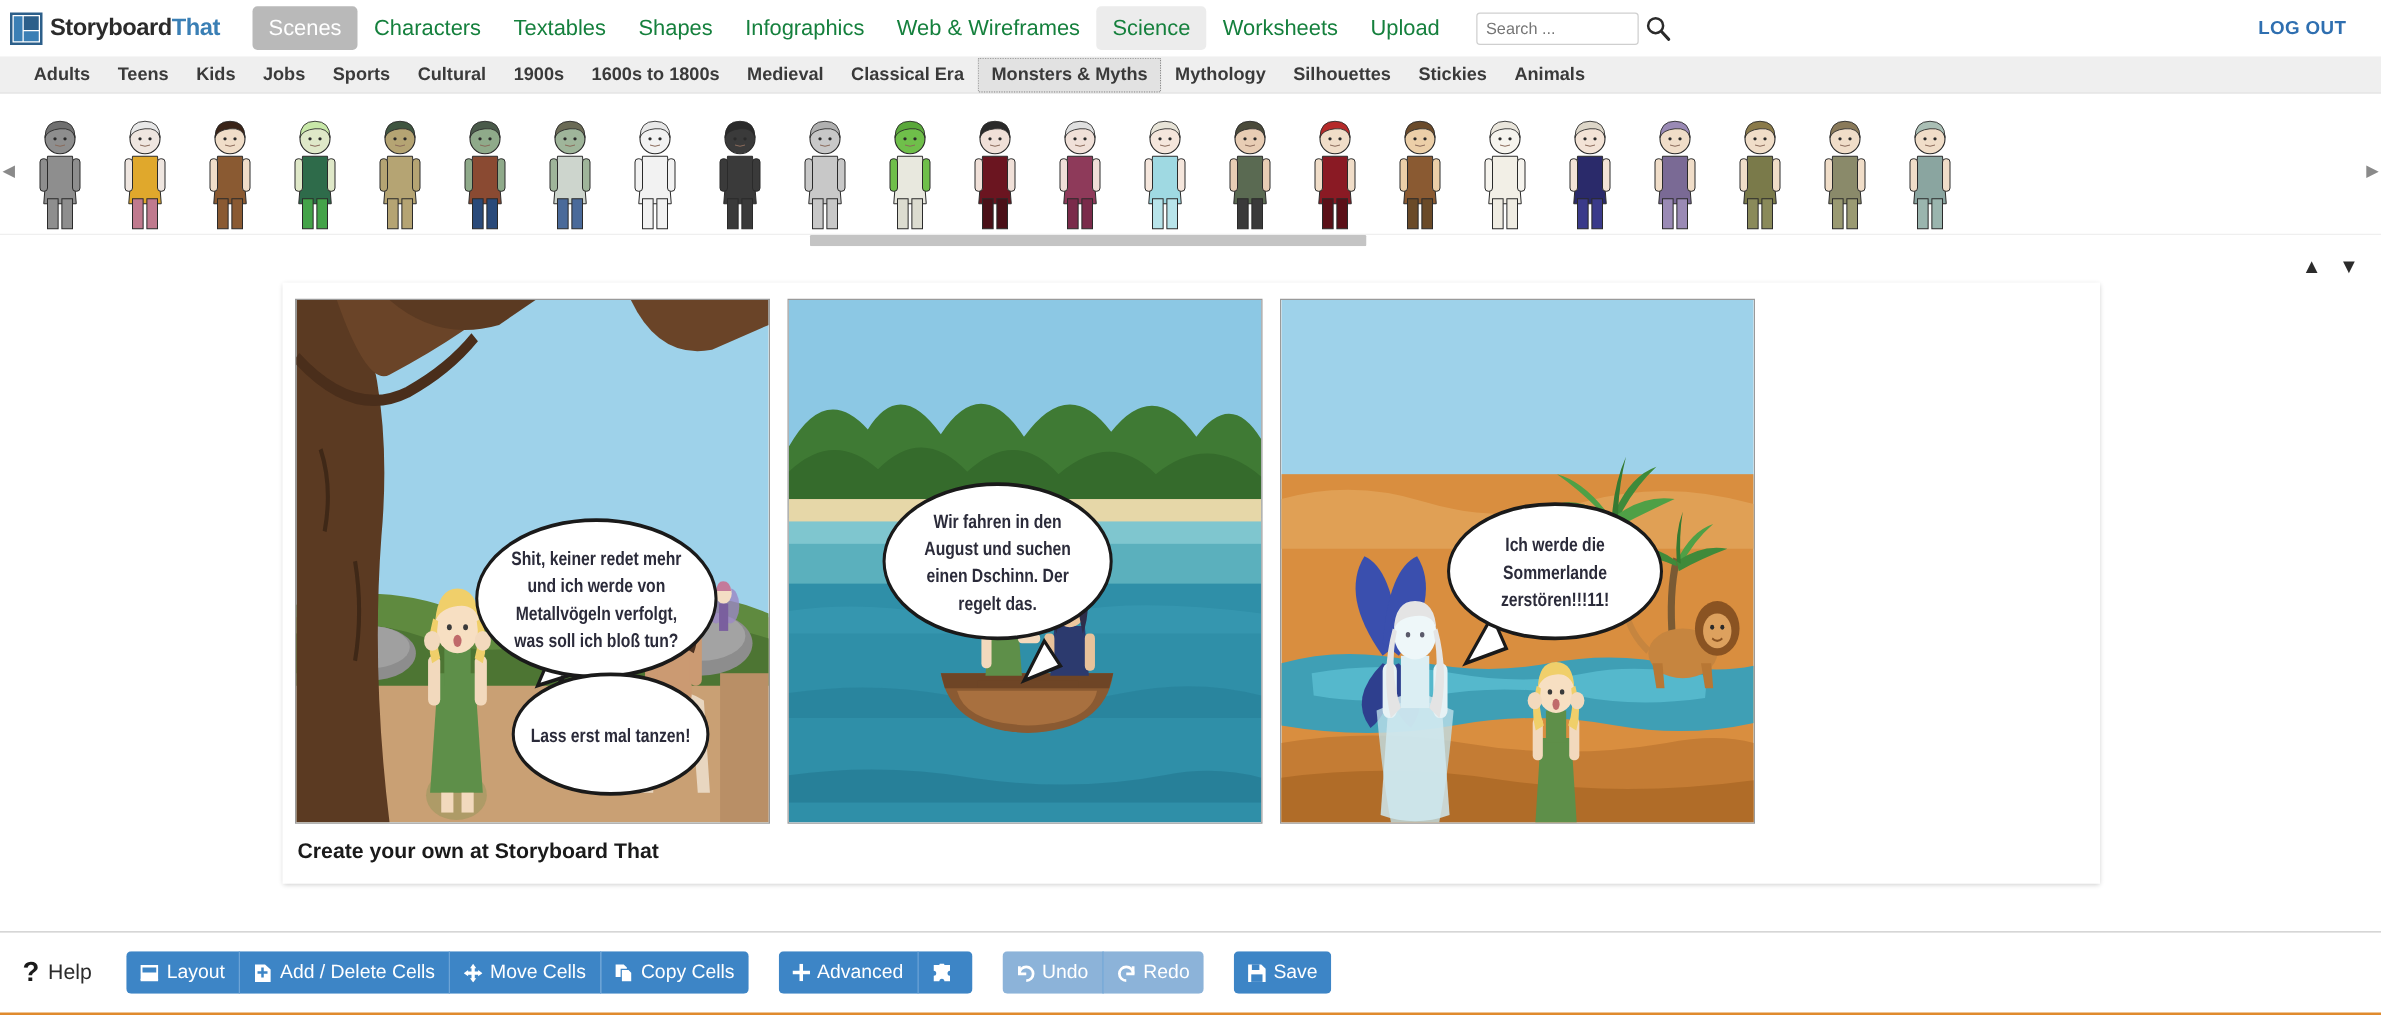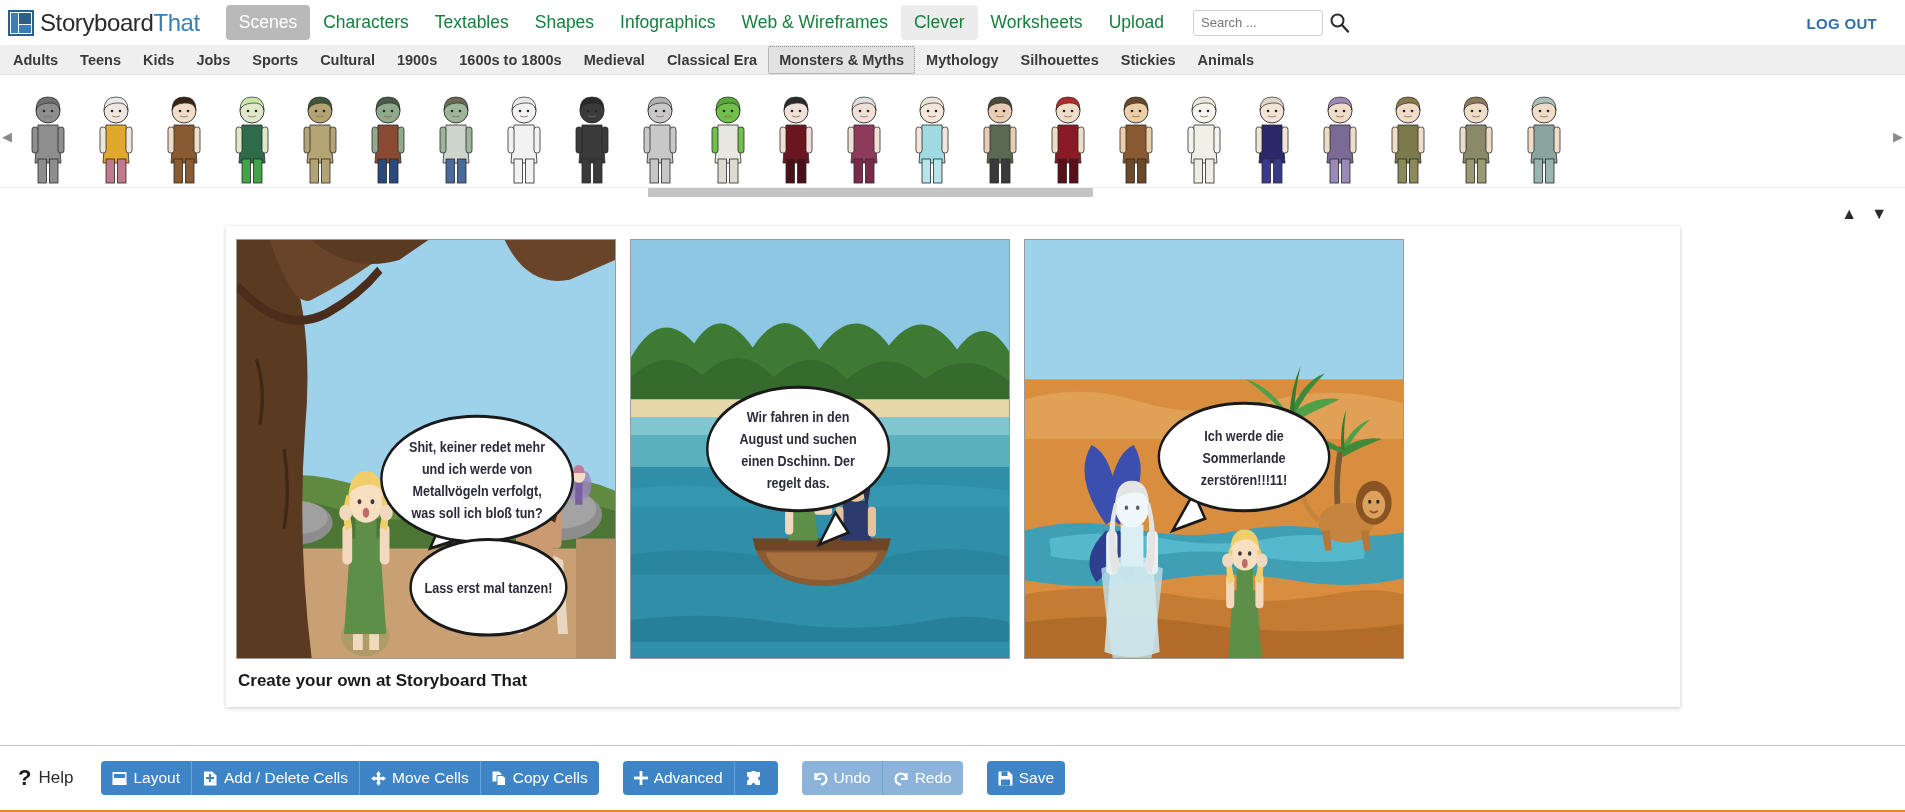--- a/index.html
+++ b/index.html
@@ -19,21 +19,21 @@
   }
   .logo { display: flex; align-items: center; margin-left: 8px; margin-right: 26px; }
   .logo-mark {
     width: 26px; height: 26px; margin-right: 6px;
     background: #ffffff; border: 2px solid #2c5f8a;
     position: relative; flex: none;
   }
   .logo-mark .lm-a { position:absolute; left:1px; top:1px; width:7px; height:20px; background:#3a7fb5; }
   .logo-mark .lm-b { position:absolute; left:9px; top:1px; width:12px; height:11px; background:#2c5f8a; }
   .logo-mark .lm-c { position:absolute; left:9px; top:13px; width:12px; height:8px; background:#3a7fb5; }
-  .logo-text { font-size: 24px; font-weight: normal; letter-spacing: -0.4px; white-space: nowrap; }
+  .logo-text { font-size: 19px; font-weight: bold; letter-spacing: -0.4px; white-space: nowrap; }
   .logo-text .l1 { color: #2b2b2b; }
   .logo-text .l2 { color: #3a7fb5; }
 
   .nav-items { display: flex; align-items: center; gap: 0px; }
   .nav-item {
     font-size: 17.5px; color: #15803d;
     padding: 7px 13px; border-radius: 4px;
     cursor: pointer; white-space: nowrap;
   }
   .nav-item.active { background: #b9b9b9; color: #ffffff; }
@@ -56,21 +56,21 @@
     color: #2f6fb0; font-weight: bold; font-size: 15px;
     letter-spacing: 0.3px; cursor: pointer;
   }
 
   
   .catbar {
     height: 30px; width: 100%;
     background: #efefef;
     border-bottom: 1px solid #e0e0e0;
     display: flex; align-items: center;
-    padding-left: 2px;
+    padding-left: 16px;
   }
   .cat-item {
     font-size: 14.5px; font-weight: bold; color: #3a3a3a;
     padding: 6px 11px; cursor: pointer; white-space: nowrap;
     border-radius: 2px;
   }
   .cat-item.active {
     background: #e2e2e2;
     outline: 1px dotted #8a8a8a;
     outline-offset: -1px;
@@ -201,21 +201,21 @@
     </div>
   </div>
 
   <div class="nav-items">
     <div class="nav-item active"><span>Scenes</span></div>
     <div class="nav-item"><span>Characters</span></div>
     <div class="nav-item"><span>Textables</span></div>
     <div class="nav-item"><span>Shapes</span></div>
     <div class="nav-item"><span>Infographics</span></div>
     <div class="nav-item"><span>Web &amp; Wireframes</span></div>
-    <div class="nav-item hover"><span>Clever</span></div>
+    <div class="nav-item hover"><span>Science</span></div>
     <div class="nav-item"><span>Worksheets</span></div>
     <div class="nav-item"><span>Upload</span></div>
   </div>
 
   <div class="search-wrap">
     <input class="search-input" type="text" placeholder="Search ..." style="">
     <button class="search-btn">
       <svg width="21" height="21" viewBox="0 0 21 21">
         <circle cx="8.5" cy="8.5" r="6" fill="none" stroke="#2b2b2b" stroke-width="2"></circle>
         <line x1="13" y1="13" x2="19" y2="19.5" stroke="#2b2b2b" stroke-width="2.4" stroke-linecap="round"></line>

